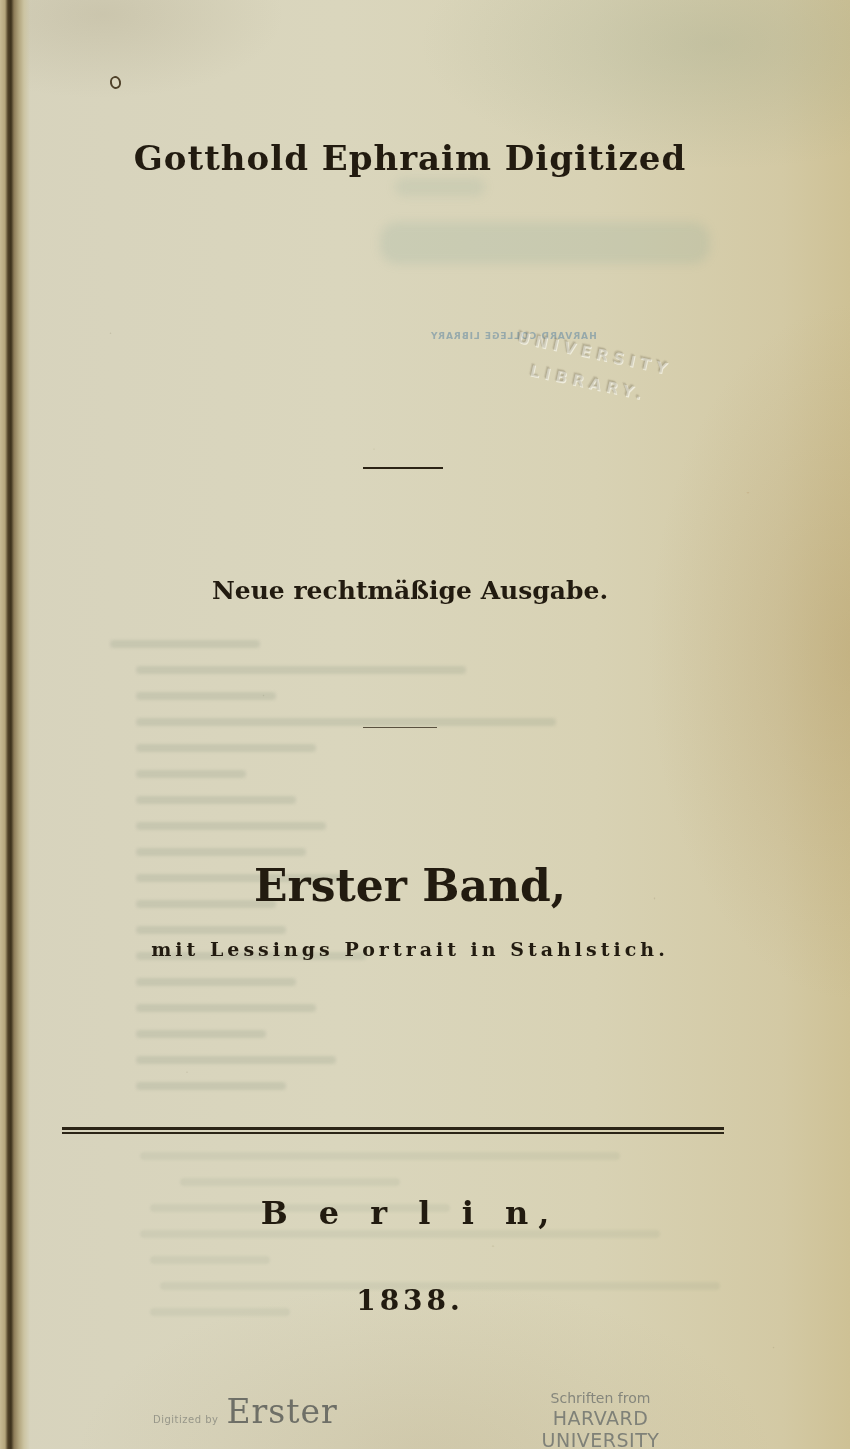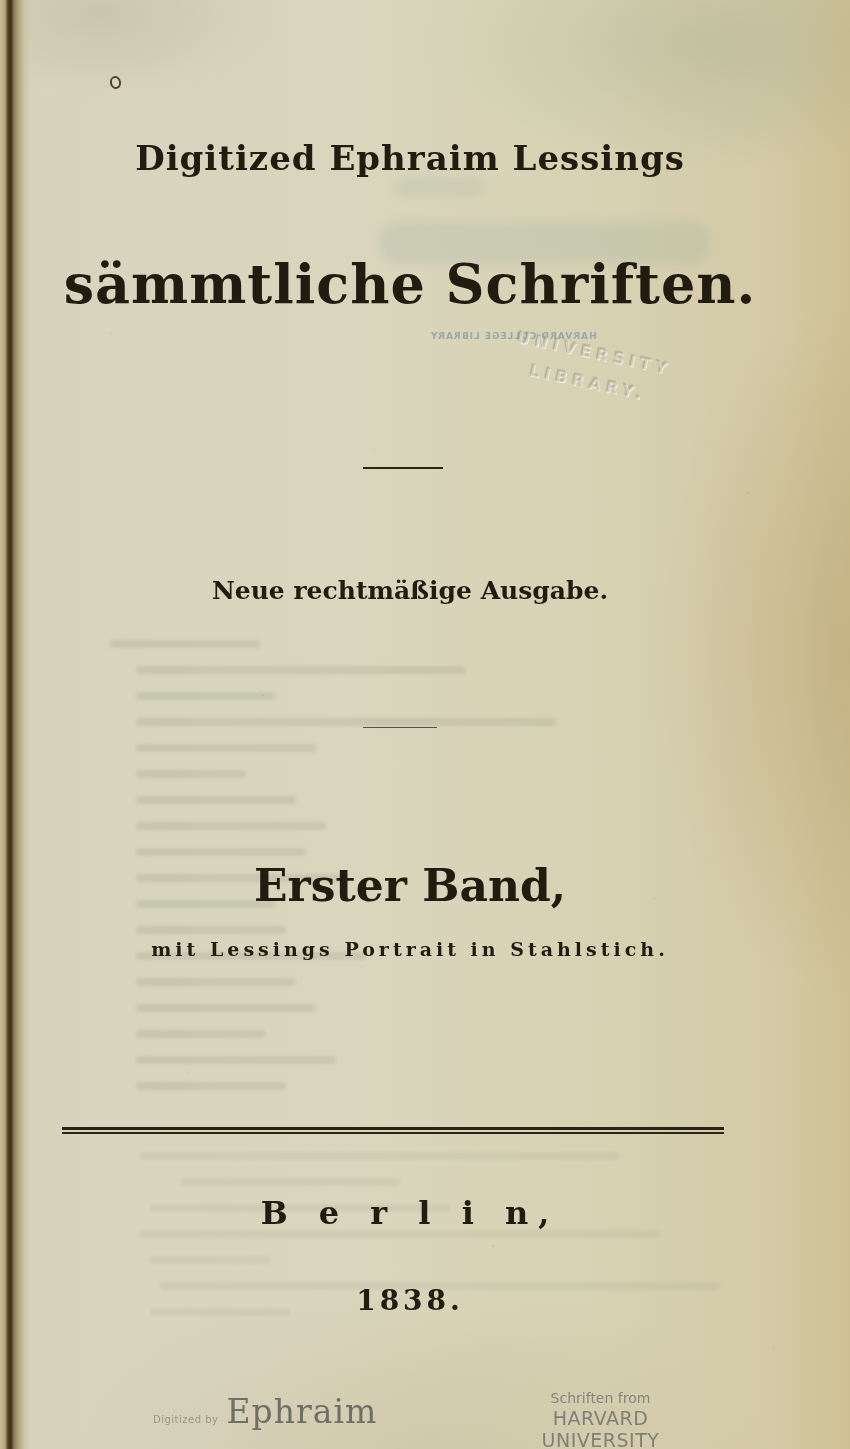--- a/index.html
+++ b/index.html
@@ -109,26 +109,25 @@
 </head>
 <body>
 
 <div class="scan">
 
   <div class="grain"></div>
   <div class="edge-left"></div>
 
   <div class="circle-mark"></div>
 
-  <div class="centered author-line">Digitized Ephraim Lessings</div>
+  <div class="centered author-line">Gotthold Ephraim Digitized</div>
 
   <div class="smudge smudge-1"></div>
   <div class="smudge smudge-2"></div>
 
-  <div class="centered work-title">sämmtliche Schriften.</div>
 
   <div class="stamp-mirrored">HARVARD COLLEGE LIBRARY</div>
 
   <div class="stamp-embossed">
     <div>UNIVERSITY</div>
     <div>LIBRARY.</div>
   </div>
 
   <div class="rule-short-1"></div>
 
@@ -173,21 +172,21 @@
       <i></i>
   </div>
 
   <div class="centered imprint-city">B e r l i n,</div>
 
 
   <div class="centered imprint-year">1838.</div>
 
   <div class="footer-left">
     <span class="digitized-by">Digitized by</span>
-    <span class="google-logo">Ephraim</span>
+    <span class="google-logo">Erster</span>
   </div>
 
   <div class="footer-right">
     <div class="original-from">Schriften from</div>
     <div class="holding-institution">HARVARD UNIVERSITY</div>
   </div>
 
 </div>
 
 </body></html>

